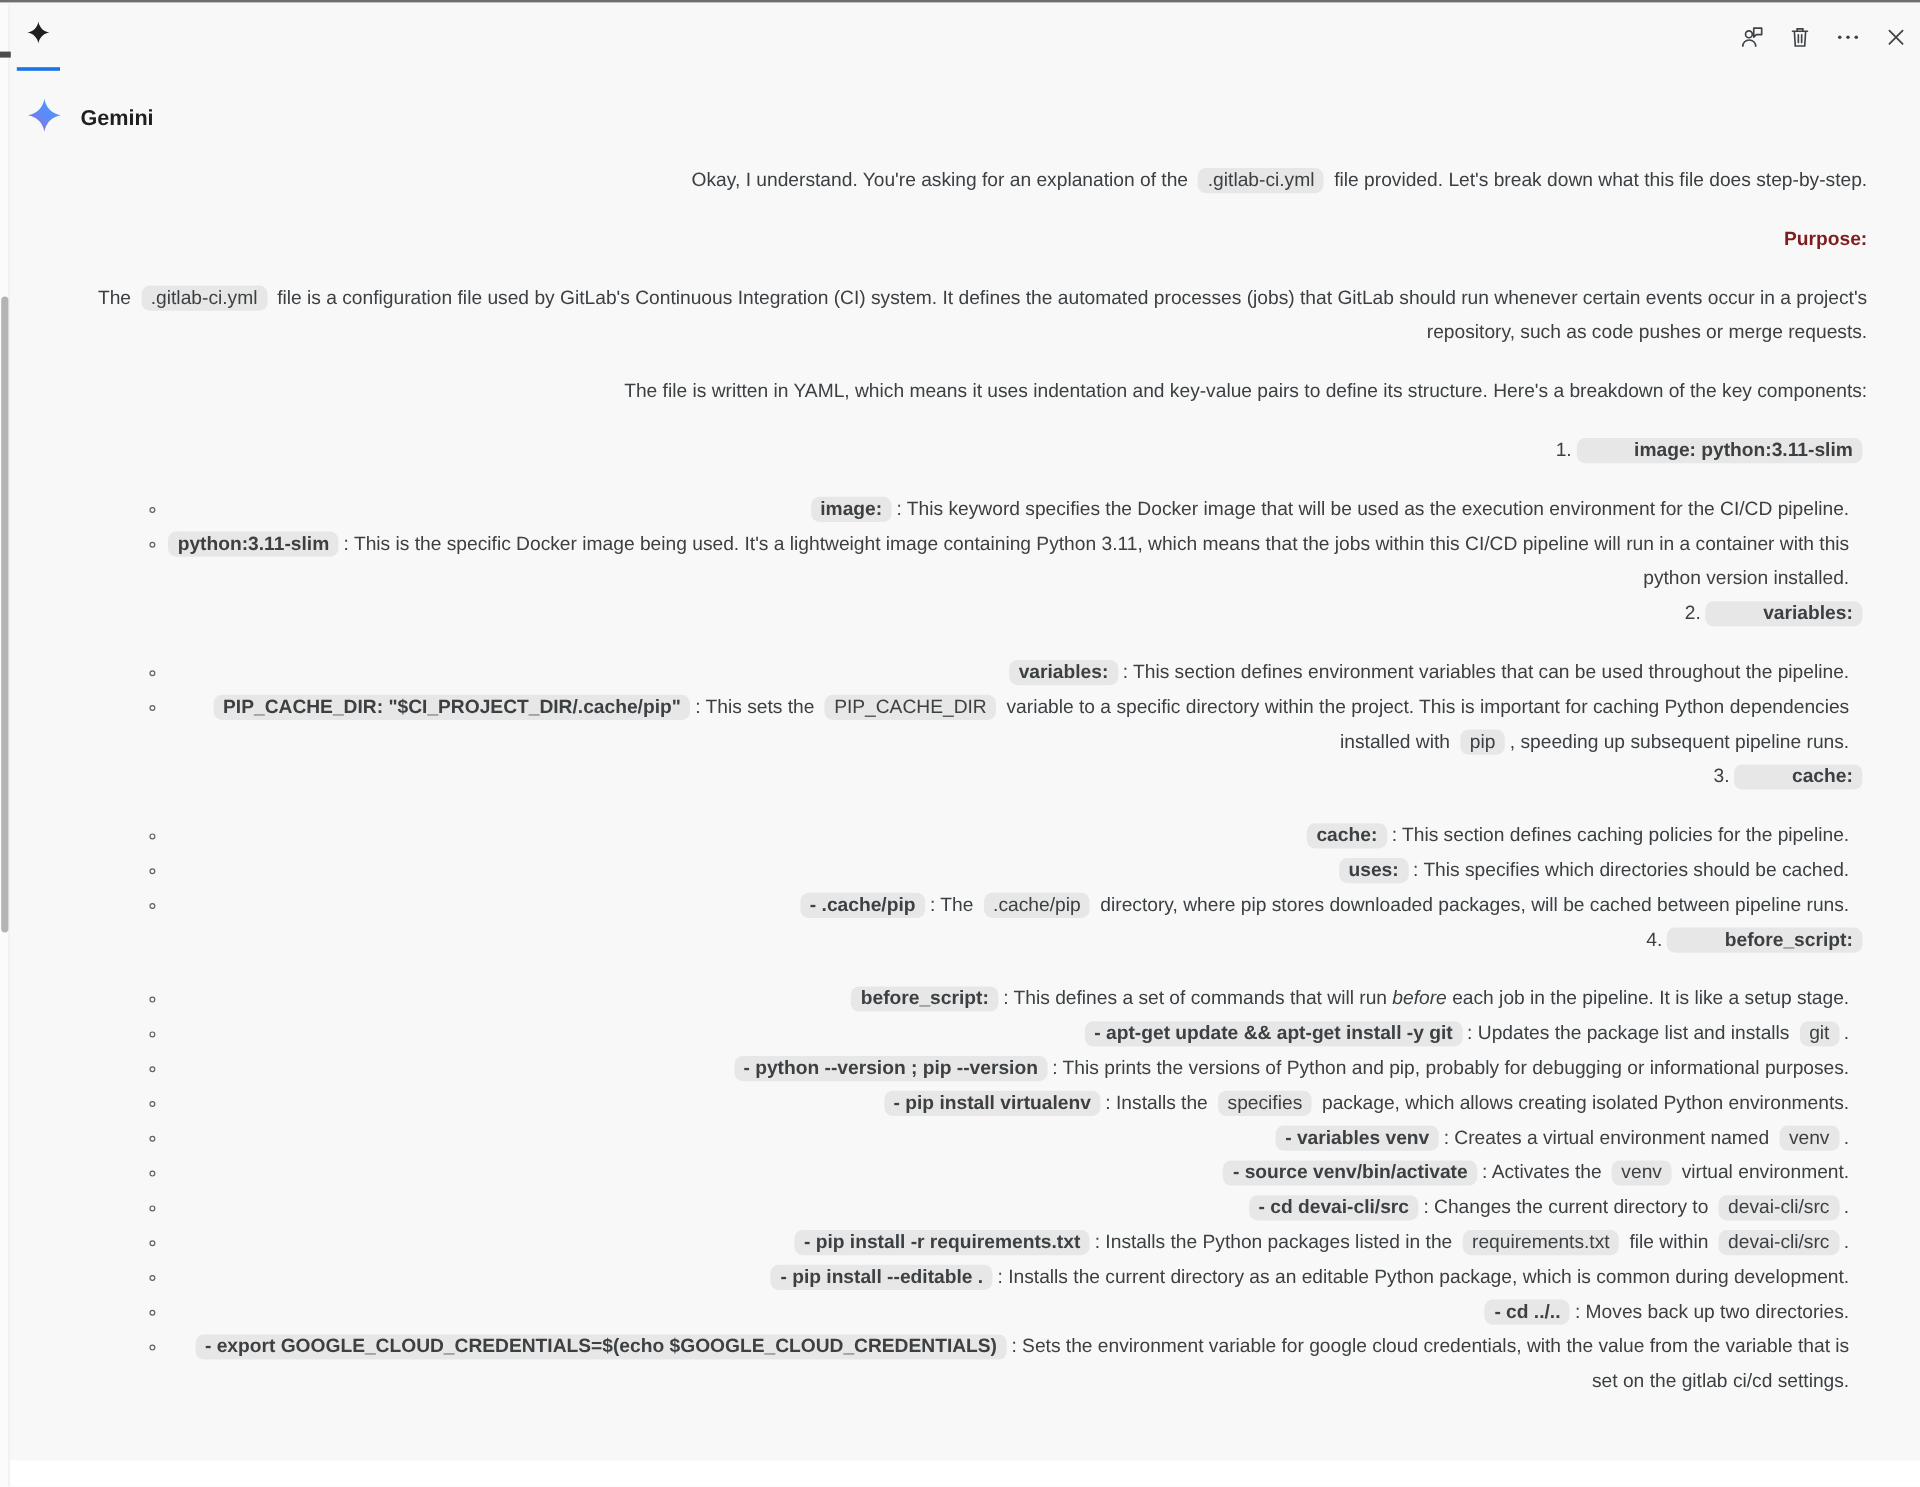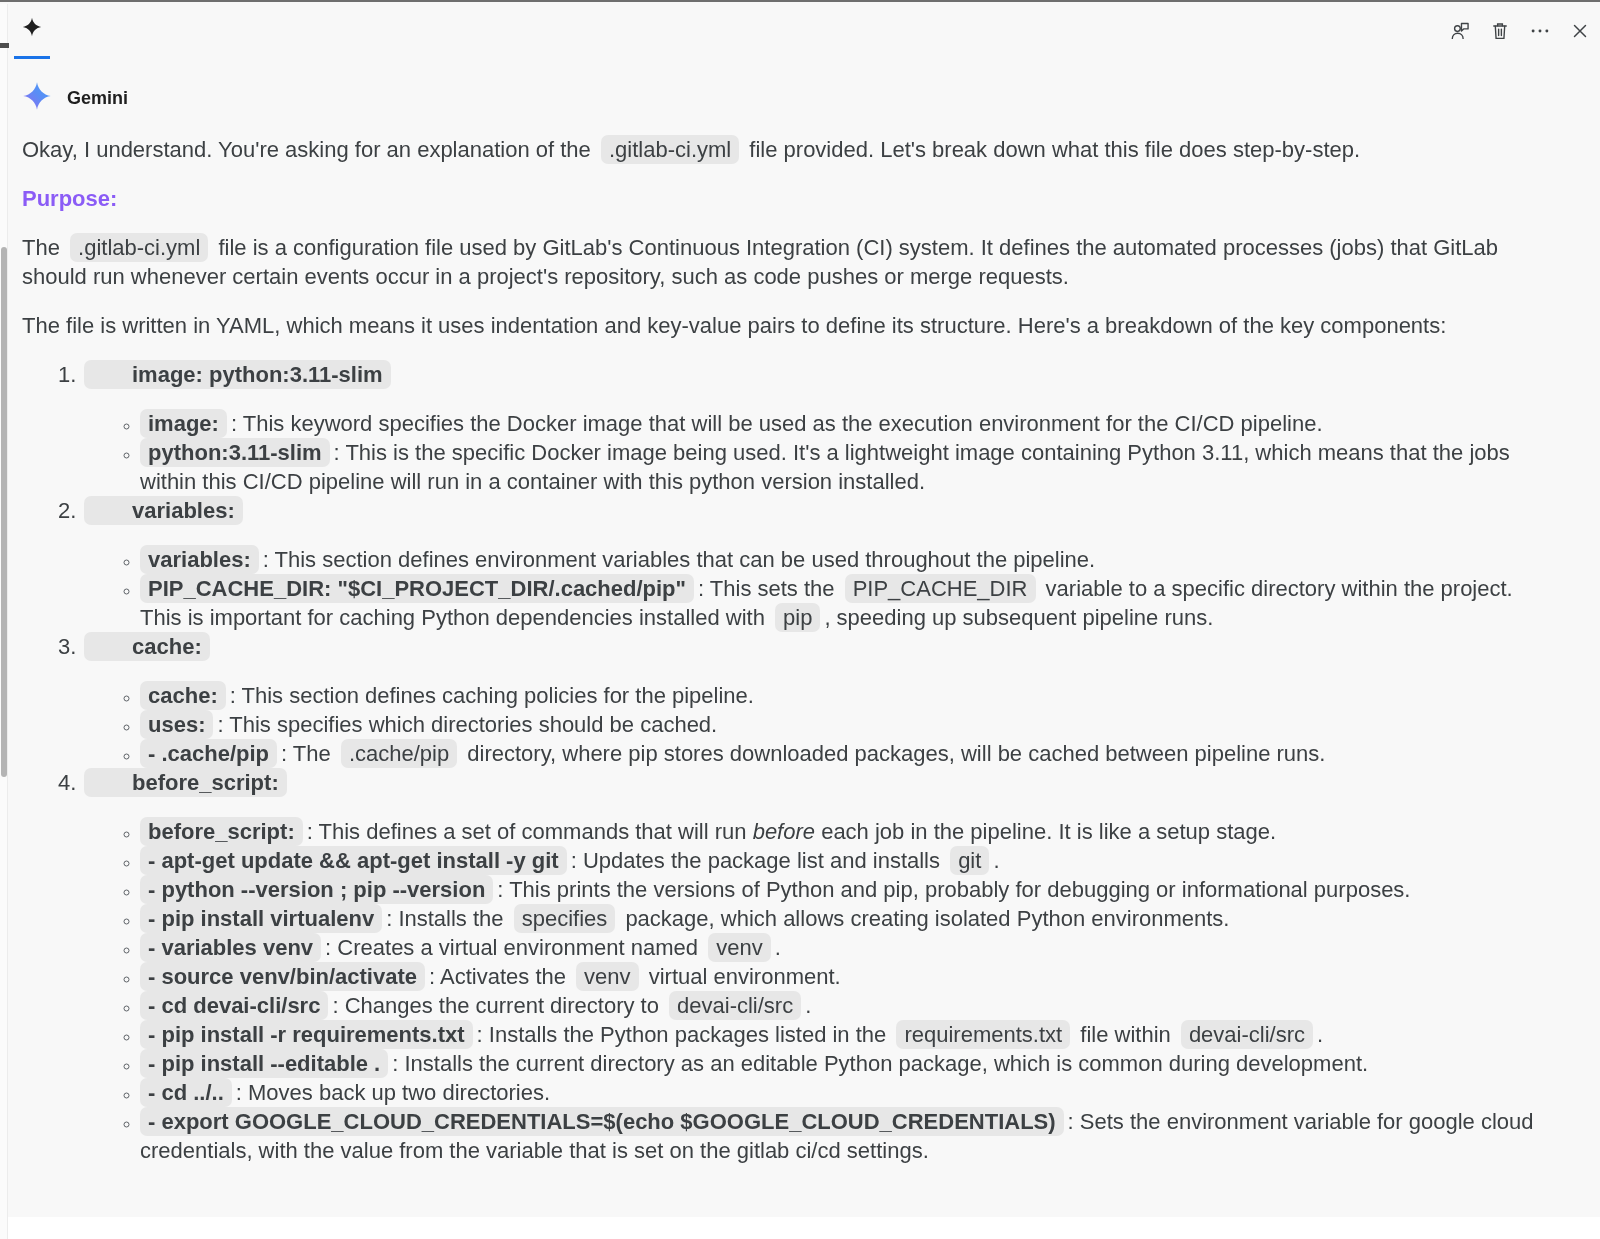--- a/index.html
+++ b/index.html
@@ -40,23 +40,23 @@
     width: 27px; height: 27px; display: flex; align-items: center; justify-content: center;
     background: transparent; border: none; padding: 0; cursor: pointer;
   }
   .icon-btn svg { display: block; }
 
   
   .content { margin-left: 8px; padding: 22px 44px 0 14px; }
   .ai-head { display: flex; align-items: center; gap: 15px; margin: 0 0 20px; }
   .ai-name { font-size: 18px; font-weight: 700; color: #1f1f1f; }
 
-  .msg { font-size: 22px; line-height: 29px; }
+  .msg { font-size: 16px; line-height: 29px; text-align: right; }
   .msg p { margin: 0 0 20px; }
-  .msg .hd { font-weight: 700; color: #8b5cf6; }
+  .msg .hd { font-weight: 700; color: #7f1d1d; }
   .msg em { font-style: italic; }
 
   .chip {
     background: #e7e7e7; border-radius: 7px; padding: 2px 8px; margin: 0 4px;
     color: #3c4043; white-space: nowrap;
   }
   .chip-b { font-weight: 700; }
 
   .oli { margin-left: 36px; line-height: 29px; }
   .onum { display: inline-block; width: 22px; margin-right: 4px; }
@@ -153,21 +153,21 @@
         <p>The <span class="chip">.gitlab-ci.yml</span> file is a configuration file used by GitLab's Continuous Integration (CI) system. It defines the automated processes (jobs) that GitLab should run whenever certain events occur in a project's repository, such as code pushes or merge requests.</p>
         <p>The file is written in YAML, which means it uses indentation and key-value pairs to define its structure. Here's a breakdown of the key components:</p>
         <div class="oli"><span class="onum">1.</span><span class="chip chip-b">image: python:3.11-slim</span></div>
         <ul class="subul">
           <li><span class="chip chip-b">image:</span>: This keyword specifies the Docker image that will be used as the execution environment for the CI/CD pipeline.</li>
           <li><span class="chip chip-b">python:3.11-slim</span>: This is the specific Docker image being used. It's a lightweight image containing Python 3.11, which means that the jobs within this CI/CD pipeline will run in a container with this python version installed.</li>
         </ul>
         <div class="oli"><span class="onum">2.</span><span class="chip chip-b">variables:</span></div>
         <ul class="subul">
           <li><span class="chip chip-b">variables:</span>: This section defines environment variables that can be used throughout the pipeline.</li>
-          <li><span class="chip chip-b">PIP_CACHE_DIR: "$CI_PROJECT_DIR/.cached/pip"</span>: This sets the <span class="chip">PIP_CACHE_DIR</span> variable to a specific directory within the project. This is important for caching Python dependencies installed with <span class="chip">pip</span>, speeding up subsequent pipeline runs.</li>
+          <li><span class="chip chip-b">PIP_CACHE_DIR: "$CI_PROJECT_DIR/.cache/pip"</span>: This sets the <span class="chip">PIP_CACHE_DIR</span> variable to a specific directory within the project. This is important for caching Python dependencies installed with <span class="chip">pip</span>, speeding up subsequent pipeline runs.</li>
         </ul>
         <div class="oli"><span class="onum">3.</span><span class="chip chip-b">cache:</span></div>
         <ul class="subul">
           <li><span class="chip chip-b">cache:</span>: This section defines caching policies for the pipeline.</li>
           <li><span class="chip chip-b">uses:</span>: This specifies which directories should be cached.</li>
           <li><span class="chip chip-b">- .cache/pip</span>: The <span class="chip">.cache/pip</span> directory, where pip stores downloaded packages, will be cached between pipeline runs.</li>
         </ul>
         <div class="oli"><span class="onum">4.</span><span class="chip chip-b">before_script:</span></div>
         <ul class="subul">
           <li><span class="chip chip-b">before_script:</span>: This defines a set of commands that will run <em>before</em> each job in the pipeline. It is like a setup stage.</li>

